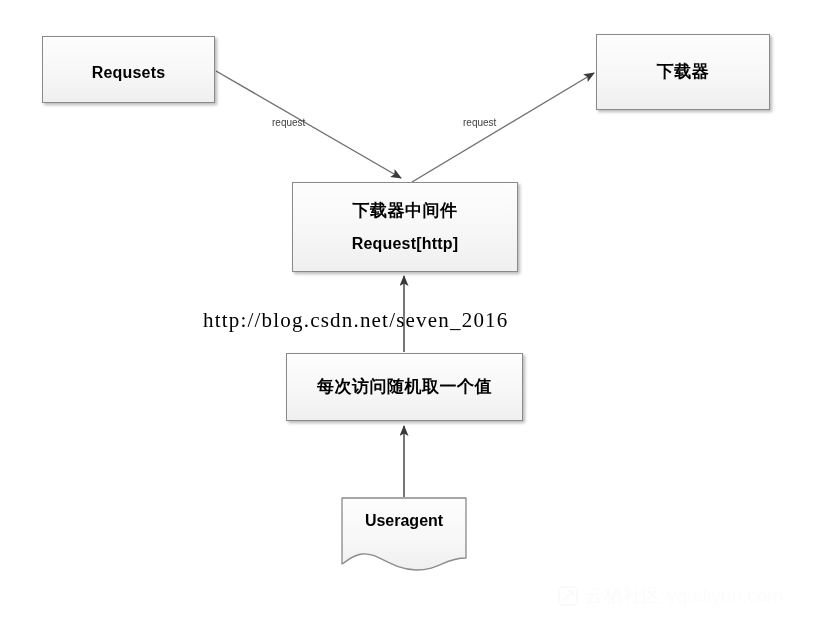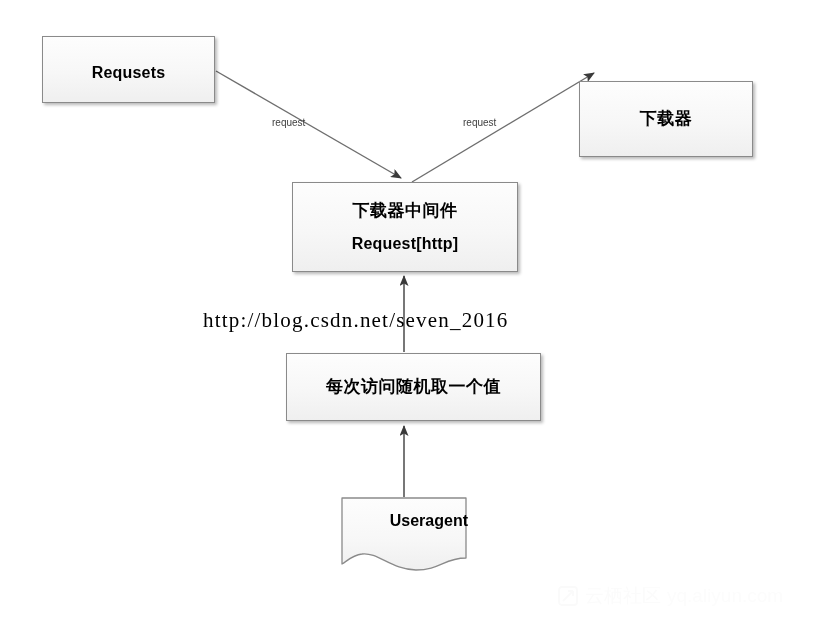--- a/index.html
+++ b/index.html
@@ -50,40 +50,40 @@
     font-family: "Liberation Sans", "DejaVu Sans", sans-serif;
     font-weight: bold;
     font-size: 16px;
     letter-spacing: 0.2px;
     margin-top: 8px;
   }
   #node-requests {
     left: 42px; top: 36px; width: 173px; height: 67px;
   }
   #node-downloader {
-    left: 579px; top: 34px; width: 174px; height: 76px; margin-top: 47px;
+    left: 596px; top: 34px; width: 174px; height: 76px;
   }
   #node-middleware {
     left: 292px; top: 182px; width: 226px; height: 90px;
     gap: 7px;
   }
   #node-random {
-    left: 286px; top: 353px; width: 255px; height: 68px;
+    left: 286px; top: 353px; width: 237px; height: 68px;
   }
   #node-useragent-wrap {
     position: absolute;
     left: 340px; top: 496px; width: 128px; height: 76px;
   }
   #node-useragent-wrap svg {
     position: absolute; left: 0; top: 0;
   }
   #node-useragent-label {
     position: absolute;
     left: 0; top: 16px; width: 128px;
-    text-align: right;
+    text-align: center;
     font-family: "Liberation Sans", "DejaVu Sans", sans-serif;
     font-weight: bold;
     font-size: 16px;
     color: #000;
   }
   .edge-label {
     position: absolute;
     font-family: "Liberation Sans", "DejaVu Sans", sans-serif;
     font-weight: normal;
     font-size: 10px;

